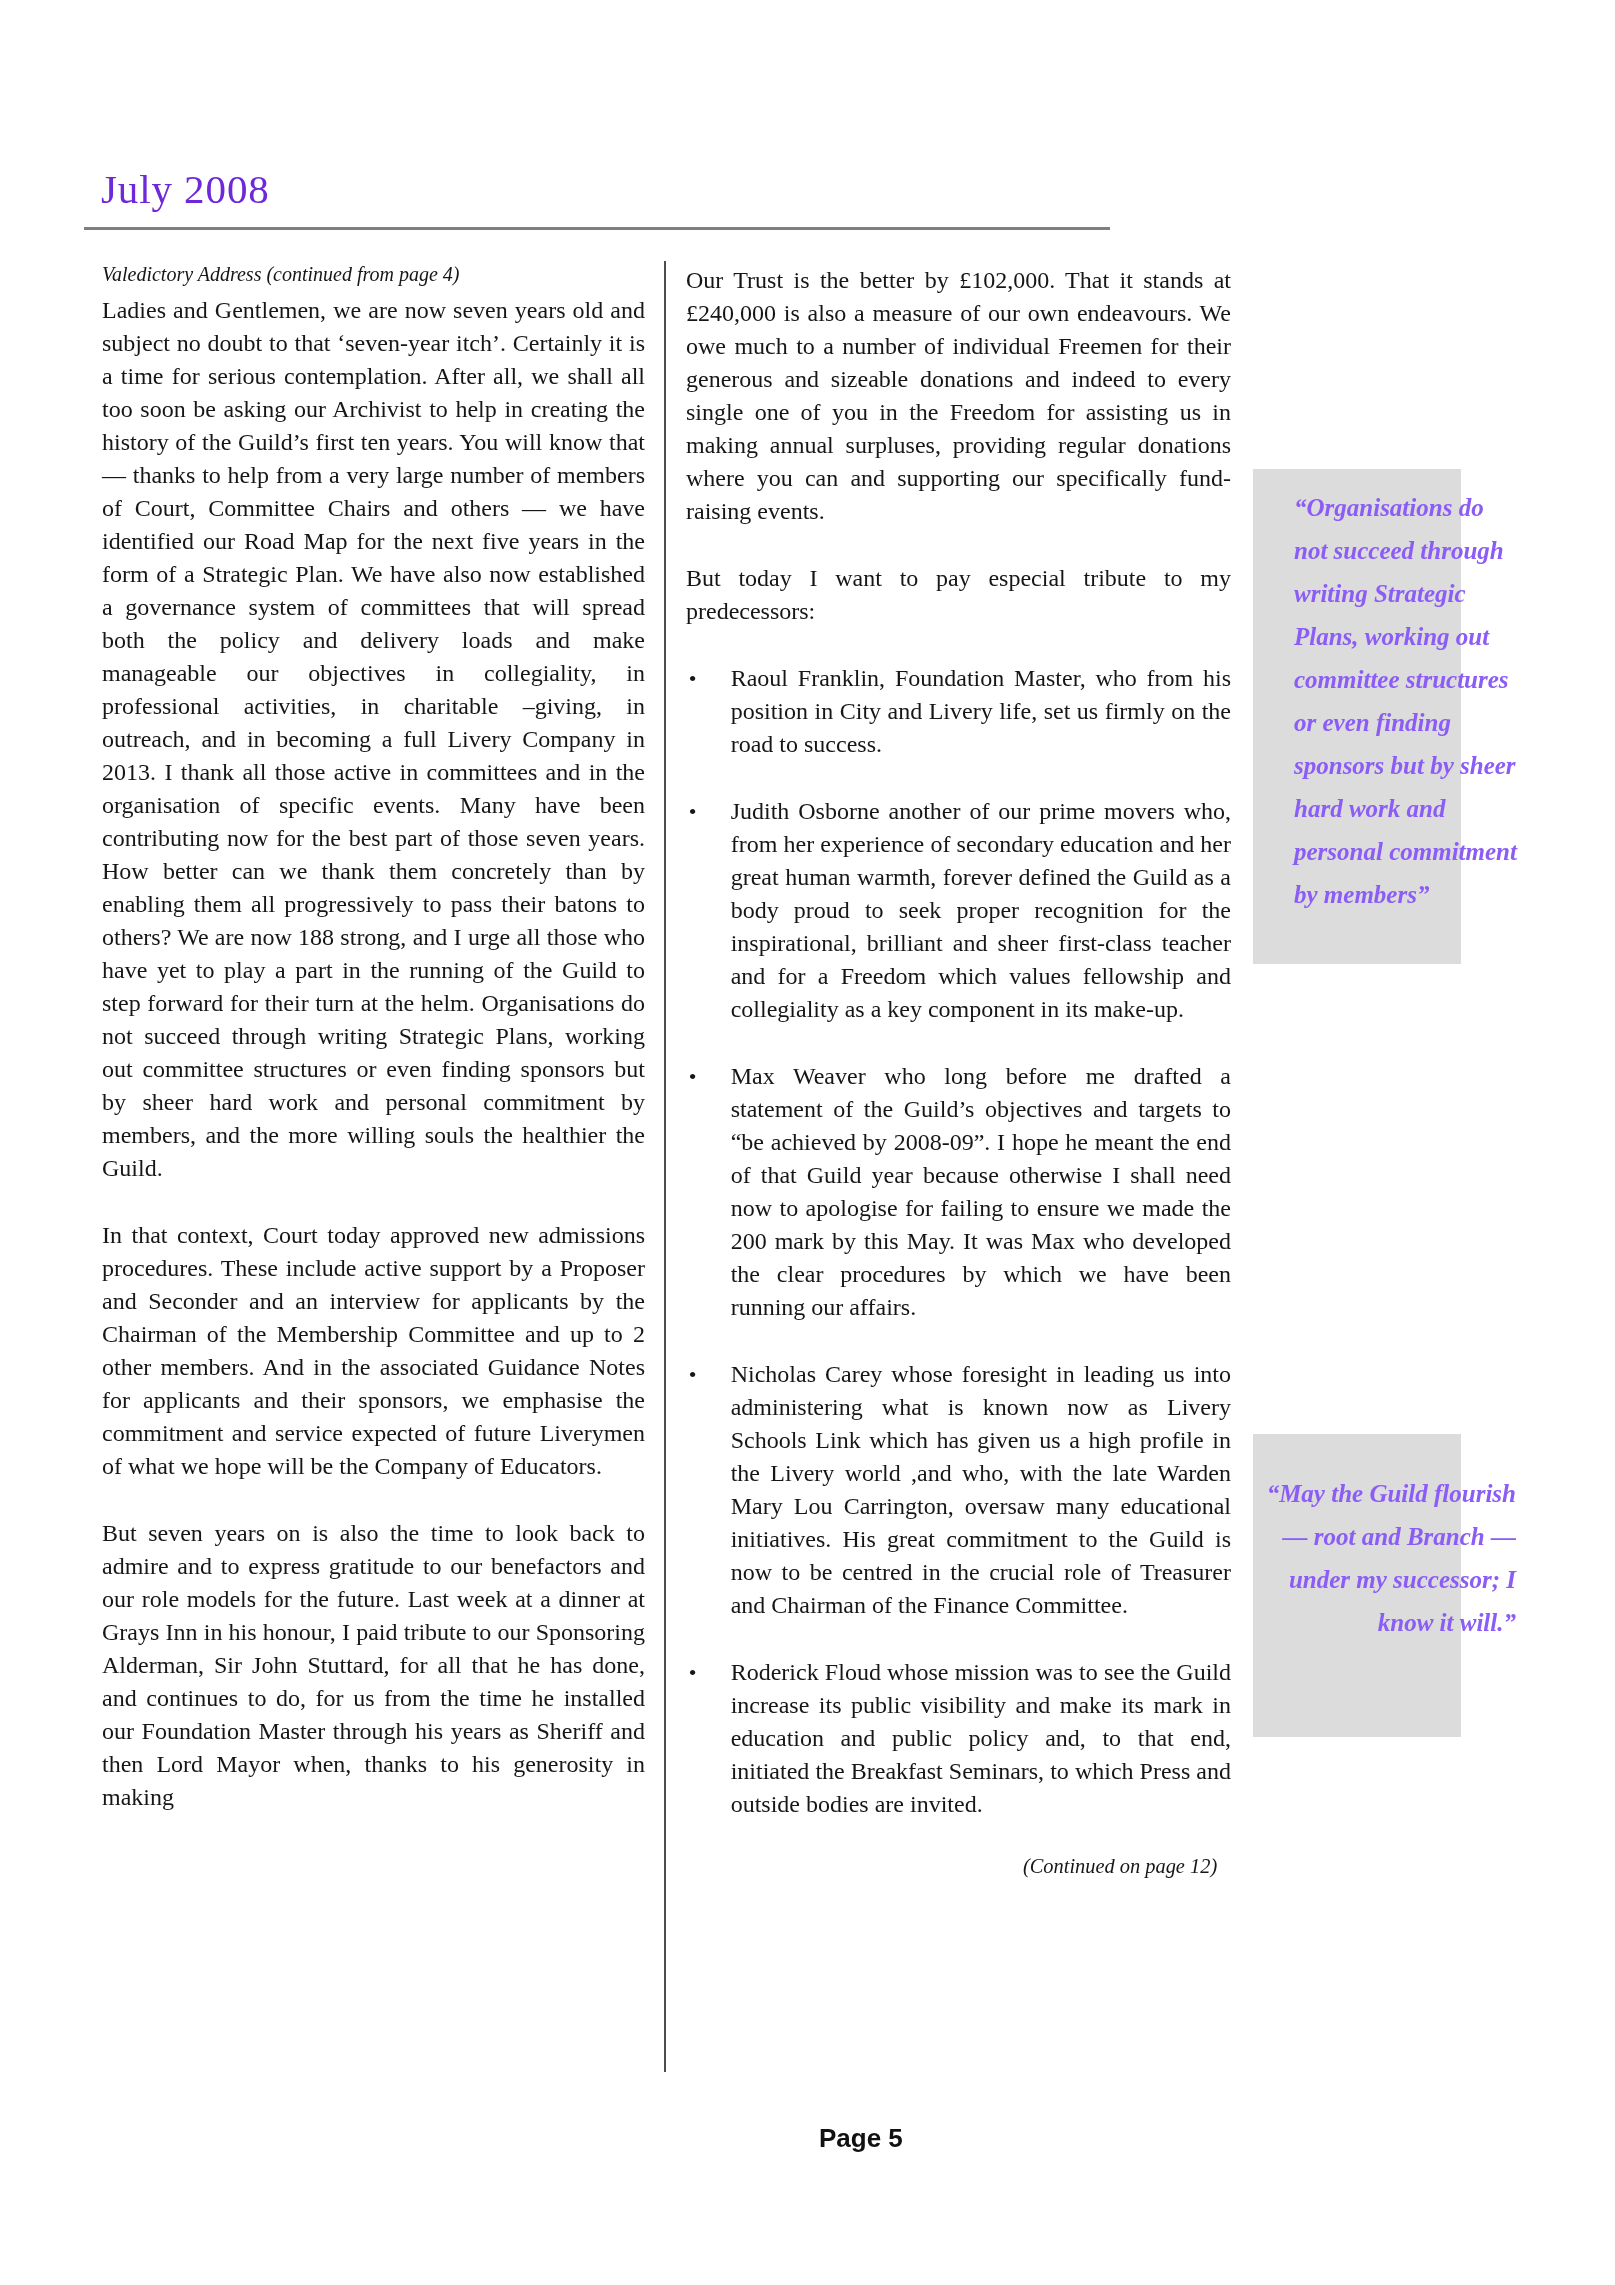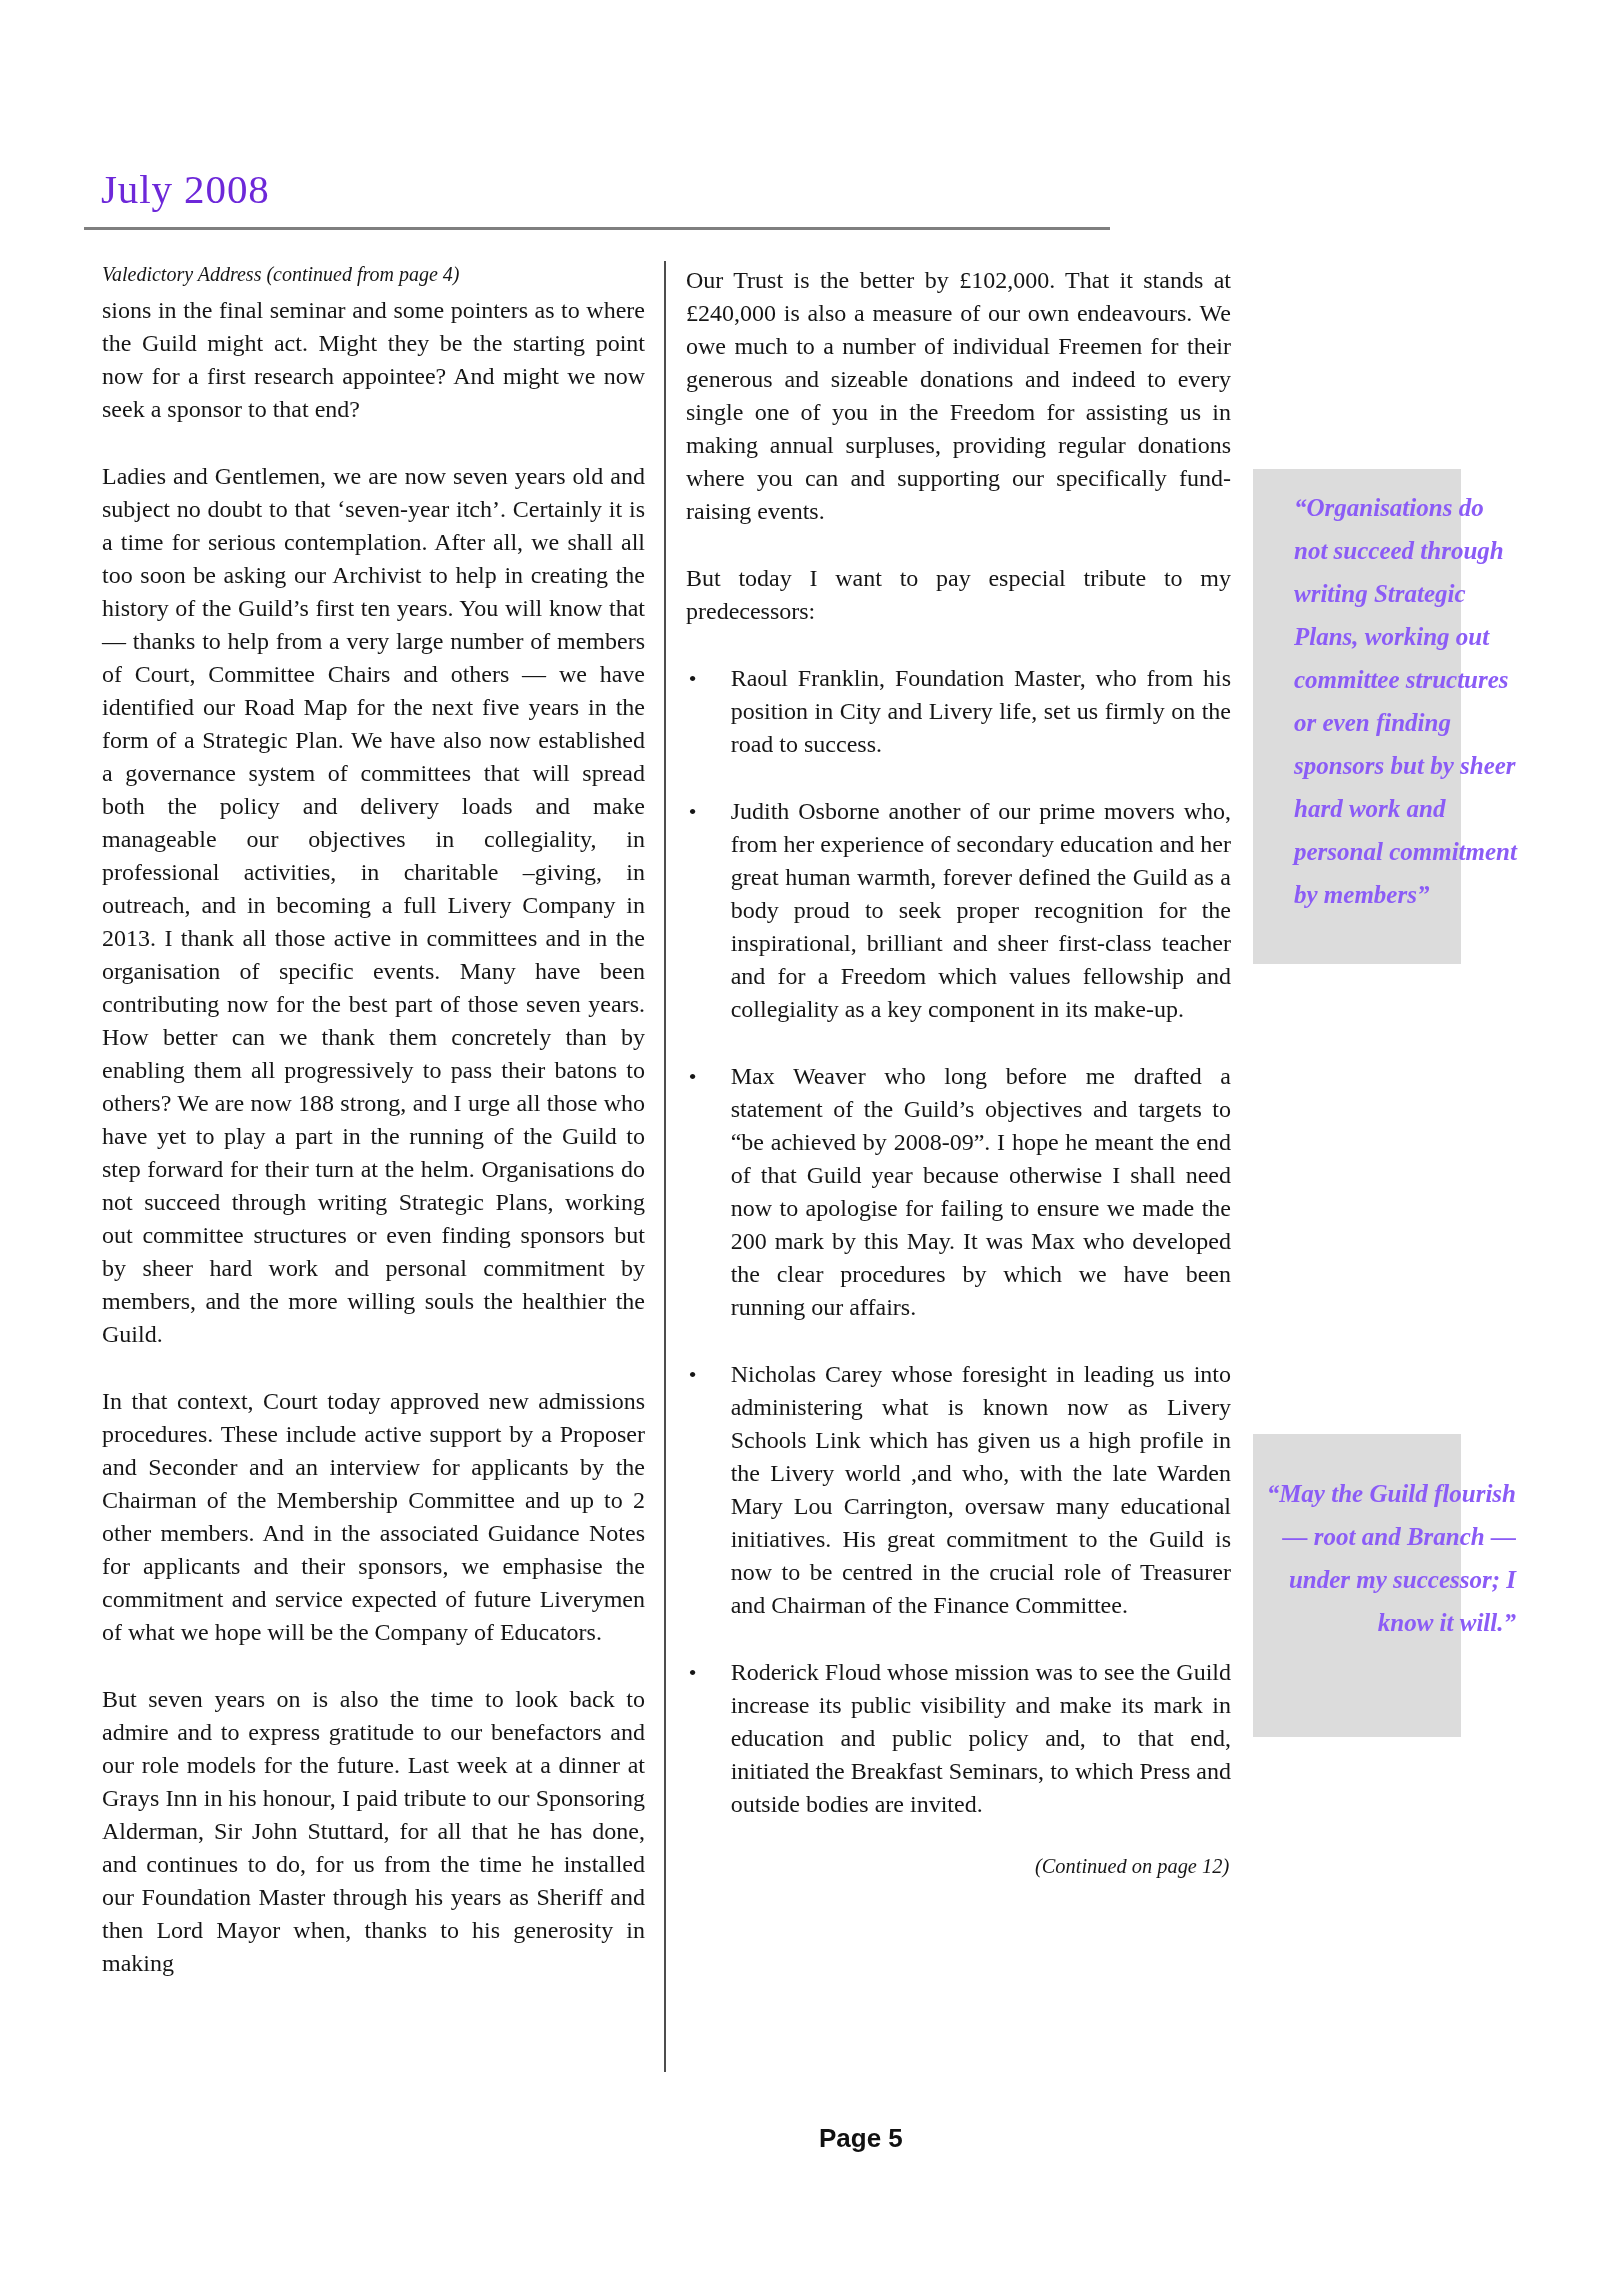--- a/index.html
+++ b/index.html
@@ -37,21 +37,21 @@
   }
   .bullet-row { display:flex; margin:0 0 34px 0; }
   .bullet-glyph {
     flex:none; width:42px; font-size:22px; line-height:33px; padding-left:2.7px;
   }
   .bullet-text {
     flex:1; font-size:24px; line-height:33px; text-align:justify;
   }
   .continued {
     font-style:italic; font-size:20.4px; text-align:right;
-    margin:0; padding-right:1.8px;
+    margin:12px; padding-right:1.8px;
   }
   .quote-box { position:absolute; background:#dcdcdc; }
   .quote-box.q1 { left:1253px; top:469px;  width:208px; height:495px; }
   .quote-box.q2 { left:1253px; top:1434px; width:208px; height:303px; }
   .quote-text {
     position:absolute;
     font-weight:bold; font-style:italic;
     font-size:25px; line-height:43px;
     color:#8b5cf6;
   }
@@ -68,21 +68,20 @@
 <body>
 
 <h1 class="page-title">July 2008</h1>
 <div class="header-rule"></div>
 <div class="col-divider"></div>
 
 <div class="col-left">
   <p class="caption">Valedictory Address (continued from page 4)</p>
   <div>
 
-  <p class="body">sions in the final seminar and some pointers as to where the Guild might act. Might they be the starting point now for a first research appointee? And might we now seek a sponsor to that end?</p>
       <p class="body">Ladies and Gentlemen, we are now seven years old and subject no doubt to that ‘seven-year itch’. Certainly it is a time for serious contemplation. After all, we shall all too soon be asking our Archivist to help in creating the history of the Guild’s first ten years. You will know that — thanks to help from a very large number of members of Court, Committee Chairs and others — we have identified our Road Map for the next five years in the form of a Strategic Plan. We have also now established a governance system of committees that will spread both the policy and delivery loads and make manageable our objectives in collegiality, in professional activities, in charitable –giving, in outreach, and in becoming a full Livery Company in 2013. I thank all those active in committees and in the organisation of specific events. Many have been contributing now for the best part of those seven years. How better can we thank them concretely than by enabling them all progressively to pass their batons to others? We are now 188 strong, and I urge all those who have yet to play a part in the running of the Guild to step forward for their turn at the helm. Organisations do not succeed through writing Strategic Plans, working out committee structures or even finding sponsors but by sheer hard work and personal commitment by members, and the more willing souls the healthier the Guild.</p>
       <p class="body">In that context, Court today approved new admissions procedures. These include active support by a Proposer and Seconder and an interview for applicants by the Chairman of the Membership Committee and up to 2 other members. And in the associated Guidance Notes for applicants and their sponsors, we emphasise the commitment and service expected of future Liverymen of what we hope will be the Company of Educators.</p>
       <p class="body">But seven years on is also the time to look back to admire and to express gratitude to our benefactors and our role models for the future. Last week at a dinner at Grays Inn in his honour, I paid tribute to our Sponsoring Alderman, Sir John Stuttard, for all that he has done, and continues to do, for us from the time he installed our Foundation Master through his years as Sheriff and then Lord Mayor when, thanks to his generosity in making</p>
     </div>
 </div>
 
 <div class="col-right">
   <div>
 
       <p class="body">Our Trust is the better by £102,000. That it stands at £240,000 is also a measure of our own endeavours. We owe much to a number of individual Freemen for their generous and sizeable donations and indeed to every single one of you in the Freedom for assisting us in making annual surpluses, providing regular donations where you can and supporting our specifically fund-raising events.</p>

